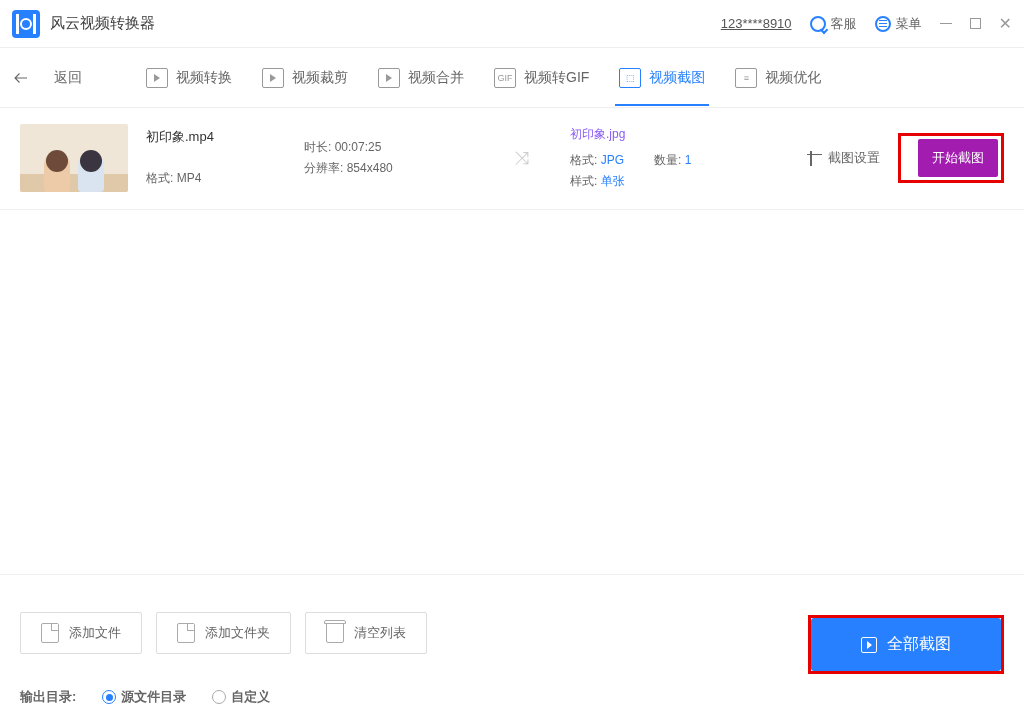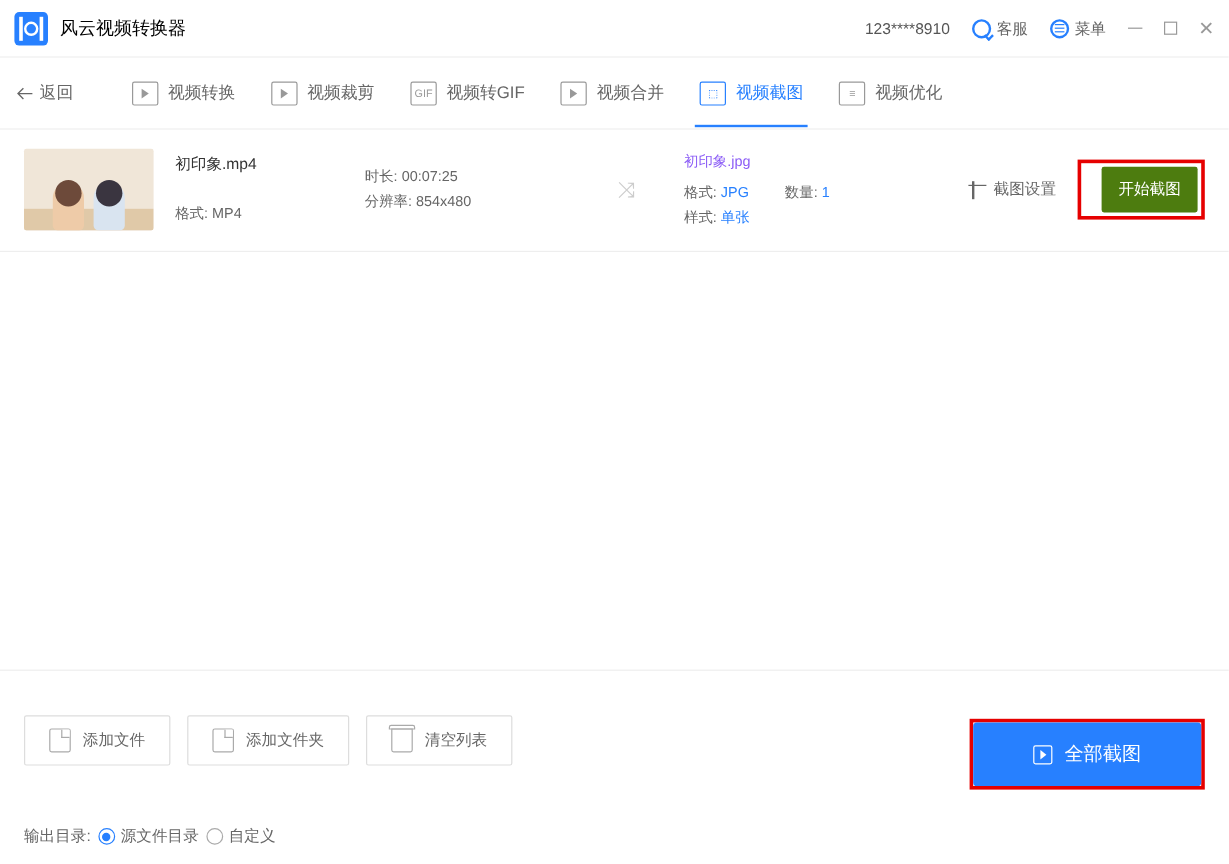--- a/index.html
+++ b/index.html
@@ -5,37 +5,37 @@
 * { margin:0; padding:0; box-sizing:border-box; font-family:"Microsoft YaHei",sans-serif; }
 body { width:1024px; height:720px; background:#fff; overflow:hidden; }
 
 
 .titlebar { height:48px; display:flex; align-items:center; padding:0 12px; border-bottom:1px solid #eee; }
 .logo { width:28px; height:28px; background:#2780ff; border-radius:4px; display:flex; align-items:center; justify-content:center; margin-right:10px; position:relative; }
 .logo::before,.logo::after { content:""; position:absolute; width:3px; background:#fff; }
 .logo::before { left:4px; top:4px; bottom:4px; }
 .logo::after { right:4px; top:4px; bottom:4px; }
 .logo .o { width:12px; height:12px; border:2px solid #fff; border-radius:50%; }
-.app-title { font-size:15px; color:#000000; font-weight:500; }
+.app-title { font-size:15px; color:#404040; font-weight:500; }
 .titlebar-right { margin-left:auto; display:flex; align-items:center; gap:18px; color:#666; font-size:13px; }
-.masked { color:#555; }
+.masked { color:#555; text-decoration:underline; }
 .tbtn { display:flex; align-items:center; gap:5px; cursor:pointer; }
 .hs-icon { width:16px; height:16px; border:2px solid #2780ff; border-radius:50%; position:relative; }
 .hs-icon::after{content:""; position:absolute; width:4px; height:4px; border-bottom:2px solid #2780ff; border-right:2px solid #2780ff; bottom:-3px; right:-3px; transform:rotate(45deg);}
 .menu-icon { width:16px; height:16px; border:2px solid #2780ff; border-radius:50%; display:flex; flex-direction:column; justify-content:center; gap:2px; padding:2px;}
 .menu-icon span{height:1px; background:#2780ff;}
 .win-ctrl { display:flex; gap:18px; color:#999; font-size:14px; align-items:center; }
 .win-ctrl span{cursor:pointer;}
 .min{width:12px;height:1px;background:#999;display:inline-block;}
 .max{width:11px;height:11px;border:1px solid #999;display:inline-block;}
 .close-x{font-size:16px;}
 
 
 .tabrow { height:60px; display:flex; align-items:center; padding:0 12px; border-bottom:1px solid #eee; gap:30px; }
-.back { display:flex; align-items:center; gap:3px; color:#666; font-size:14px; cursor:pointer; margin-right:19px;}
+.back { display:flex; align-items:center; gap:24px; color:#666; font-size:14px; cursor:pointer; margin-right:34px;}
 .back svg{width:18px;height:18px;}
 .tab { display:flex; align-items:center; gap:8px; font-size:14px; color:#666; cursor:pointer; padding:18px 0; position:relative;}
 .tab.active { color:#2780ff; }
 .tab.active::after{content:"";position:absolute;left:-4px;right:-4px;bottom:0;height:2px;background:#2780ff;}
 .tab-icon{width:22px;height:20px;border:1.5px solid #999;border-radius:2px;display:flex;align-items:center;justify-content:center;font-size:9px;color:#999;}
 .tab.active .tab-icon{border-color:#2780ff;color:#2780ff;}
 .tab-icon.play::before{content:"";border-left:6px solid #999;border-top:4px solid transparent;border-bottom:4px solid transparent;}
 
 
 .list { padding:0; }
@@ -54,39 +54,39 @@
 .col2{width:170px;font-size:12px;line-height:1.8;}
 .shuffle{width:60px;color:#ccc;font-size:18px;text-align:center;}
 .col3{width:180px;font-size:12px;line-height:1.8;}
 .col3 .fn{color:#8b5cf6;margin-bottom:4px;}
 .blue{color:#2780ff;}
 .col3 .pair{display:flex;gap:30px;}
 .settings{display:flex;align-items:center;gap:6px;color:#666;font-size:13px;cursor:pointer;margin-left:auto;}
 .crop-icon{width:15px;height:15px;position:relative;}
 .crop-icon::before{content:"";position:absolute;left:3px;top:0;bottom:0;width:1.5px;background:#666;}
 .crop-icon::after{content:"";position:absolute;top:3px;left:0;right:0;height:1.5px;background:#666;}
-.start-btn{background:#4d7c0f;color:#fff;padding:10px 14px;border-radius:2px;font-size:13px;cursor:pointer;margin-left:14px;}
+.start-btn{background:#a21caf;color:#fff;padding:10px 14px;border-radius:2px;font-size:13px;cursor:pointer;margin-left:14px;}
 .hl-start{border:3px solid #e60000;padding:3px;}
 
 
 .bottom{position:absolute;bottom:0;left:0;right:0;border-top:1px solid #eee;padding:16px 20px 14px;}
 .btn-row{display:flex;gap:14px;align-items:center;}
 .obtn{display:flex;align-items:center;gap:10px;border:1px solid #ddd;padding:10px 20px;font-size:13px;color:#666;cursor:pointer;border-radius:2px;justify-content:center;}
 .obtn .oi{width:18px;height:20px;border:1.5px solid #aaa;border-radius:2px;position:relative;}
 .obtn .oi.file::before{content:"";position:absolute;top:0;right:0;width:6px;height:6px;border-left:1.5px solid #aaa;border-bottom:1.5px solid #aaa;background:#fff;}
 .obtn .oi.trash{border-radius:0 0 2px 2px;}
 .obtn .oi.trash::before{content:"";position:absolute;top:-4px;left:-3px;right:-3px;height:2px;border:1.5px solid #aaa;border-radius:2px 2px 0 0;}
 .obtn .oi.clock{border-radius:50%;width:18px;height:18px;}
 .obtn .oi.clock::before{content:"";position:absolute;top:3px;left:8px;width:1.5px;height:6px;background:#aaa;}
 .obtn .oi.clock::after{content:"";position:absolute;top:8px;left:8px;width:5px;height:1.5px;background:#aaa;}
 .all-btn-wrap{margin-left:auto;border:3px solid #e60000;padding:0;margin-top:24px;}
 .all-btn{background:#2780ff;color:#fff;padding:16px 50px;font-size:16px;border-radius:3px;cursor:pointer;display:flex;align-items:center;gap:10px;}
 .all-btn .pi{width:16px;height:16px;border:1.5px solid #fff;border-radius:2px;display:flex;align-items:center;justify-content:center;}
 .all-btn .pi::before{content:"";border-left:5px solid #fff;border-top:4px solid transparent;border-bottom:4px solid transparent;}
-.output-row{margin-top:30px;display:flex;align-items:center;gap:6px;font-size:13px;color:#666;}
+.output-row{margin-top:14px;display:flex;align-items:center;gap:26px;font-size:13px;color:#666;font-weight:bold;}
 .radio{display:flex;align-items:center;gap:5px;cursor:pointer;}
 .r{width:14px;height:14px;border:1.5px solid #aaa;border-radius:50%;display:flex;align-items:center;justify-content:center;}
 .r.sel{border-color:#2780ff;}
 .r.sel::after{content:"";width:7px;height:7px;background:#2780ff;border-radius:50%;}
 </style>
 </head>
 <body>
 
 <div class="titlebar">
   <div class="logo">
@@ -124,26 +124,26 @@
   </div>
   <div class="tab">
       <span class="tab-icon play"></span>
       <span>视频转换</span>
     </div>
   <div class="tab">
       <span class="tab-icon play"></span>
       <span>视频裁剪</span>
     </div>
   <div class="tab">
+      <span class="tab-icon play"></span>
+      <span>视频合并</span>
+    </div>
+  <div class="tab">
       <span class="tab-icon">GIF</span>
       <span>视频转GIF</span>
-    </div>
-  <div class="tab">
-      <span class="tab-icon play"></span>
-      <span>视频合并</span>
     </div>
   <div class="tab active">
       <span class="tab-icon">⬚</span>
       <span>视频截图</span>
     </div>
   <div class="tab">
       <span class="tab-icon">≡</span>
       <span>视频优化</span>
     </div>
 </div>

